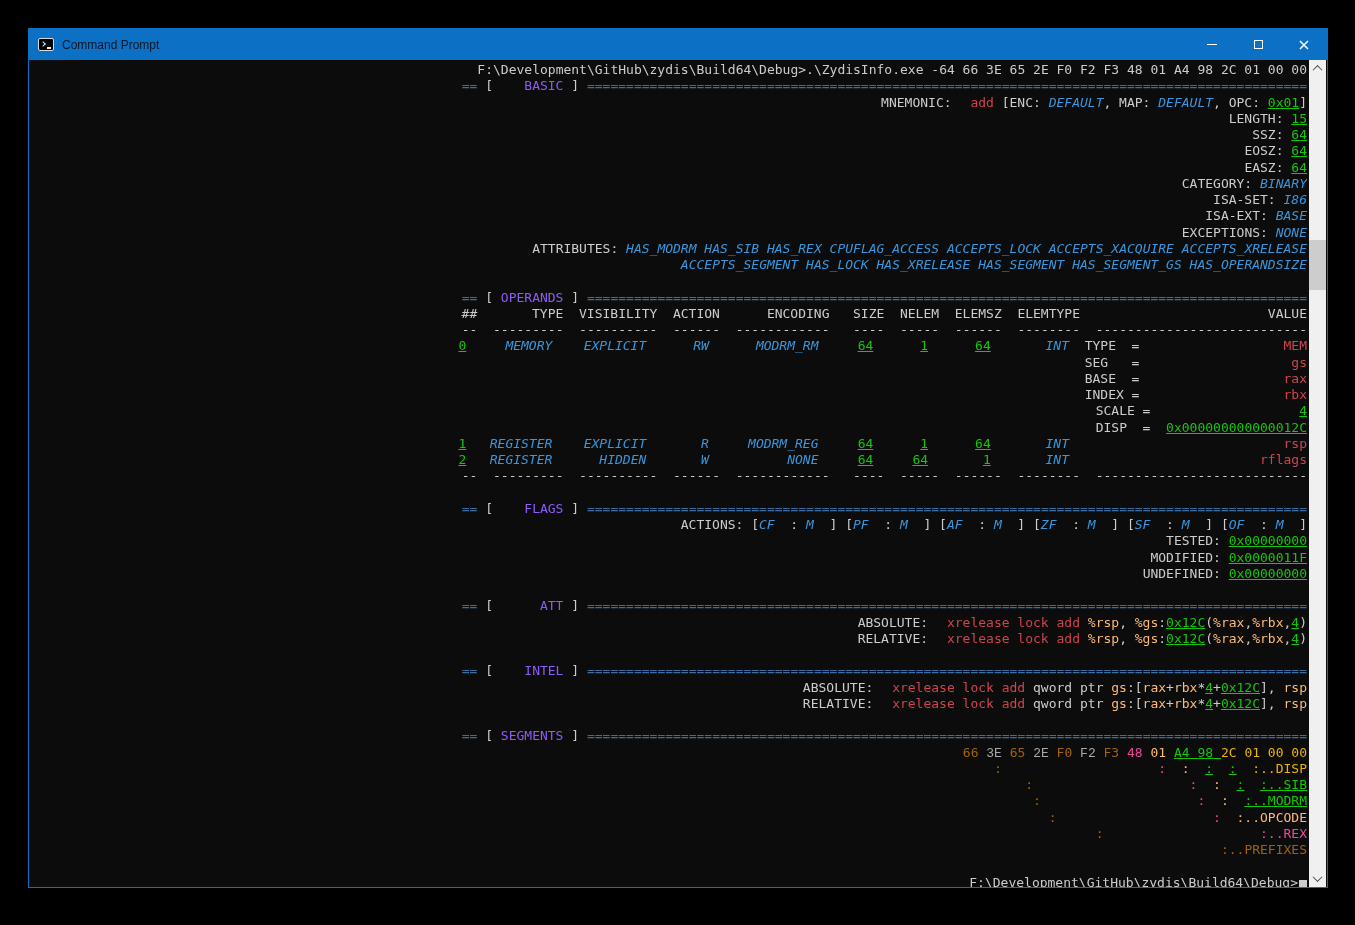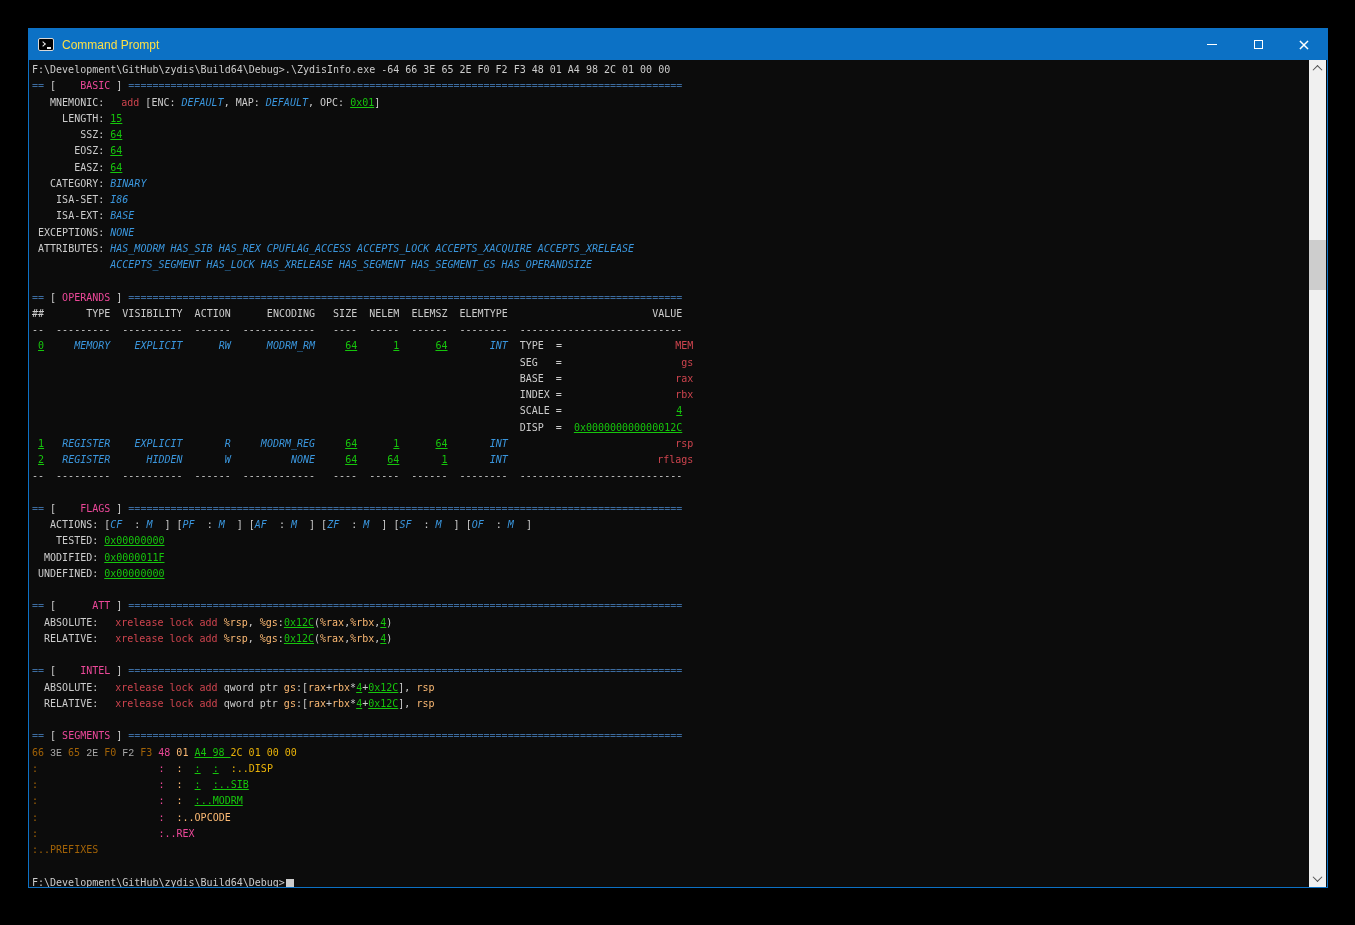--- a/index.html
+++ b/index.html
@@ -9,40 +9,40 @@
   .window { position:absolute; left:28px; top:28px; width:1300px; height:860px;
             border:1px solid #0C71C5; background:#0C0C0C; }
 
   
   .titlebar { height:31px; background:#0C71C5; display:flex; align-items:center; }
   .cmd-icon { width:16px; height:13px; margin:0 8px 0 9px; background:#000;
               border:1px solid #d8d8d8; border-radius:2px; position:relative; }
   .cmd-icon .chv { position:absolute; left:2px; top:3px; width:4px; height:4px;
                    border:solid #e8e8e8; border-width:1.5px 1.5px 0 0; transform:rotate(45deg); }
   .cmd-icon .usc { position:absolute; left:8px; top:8px; width:4px; height:1.5px; background:#e8e8e8; }
-  .title-text { color:#fde047; font-size:12px; flex:1 1 auto; }
+  .title-text { color:#0f172a; font-size:12px; flex:1 1 auto; }
   .win-controls { display:flex; height:100%; }
   .win-btn { width:46px; height:100%; display:flex; align-items:center; justify-content:center; }
   .glyph-min { width:10px; height:1px; background:#fff; }
   .glyph-max { width:9px; height:9px; border:1px solid #fff; }
   .glyph-close { color:#fff; font-size:16px; line-height:16px;
                  font-family:"DejaVu Sans", sans-serif; }
 
   
   .console { position:absolute; left:0; top:31px; right:0; bottom:0; background:#0C0C0C;
              overflow:hidden; }
   .console-text { position:absolute; left:3px; top:2px; right:20px; bottom:0;
-                  font-family:"DejaVu Sans Mono", monospace; font-size:10px;
-                  line-height:16.26px; white-space:pre; overflow:hidden; }
+                  font-family:"DejaVu Sans Mono", monospace; font-size:13px;
+                  line-height:16.26px; white-space:pre; overflow:hidden;text-align:right; }
   .cline { height:16.26px; }
 
   .c-fg  { color:#CCCCCC; }
   .c-wht { color:#eab308; }
   .c-sep { color:#3C6CA0; }
-  .c-hdr { color:#ec4899;margin-top:21px; }
+  .c-hdr { color:#8b5cf6;margin-top:21px; }
   .c-blu { color:#fdba74; }
   .c-cyn { color:#3A96DD;font-style:italic; }
   .c-grn { color:#16C60C;text-decoration:underline; }
   .c-red { color:#CE444E;margin-left:11px; }
   .c-mag { color:#a16207; }
   .c-pur { color:#ec4899; }
   .c-gry { color:#A9A9A9;font-family:Liberation Mono, monospace; }
 
   .cursor { display:inline-block; width:8px; height:8px; background:#CCCCCC;
             margin-left:1px; vertical-align:-1px; }

